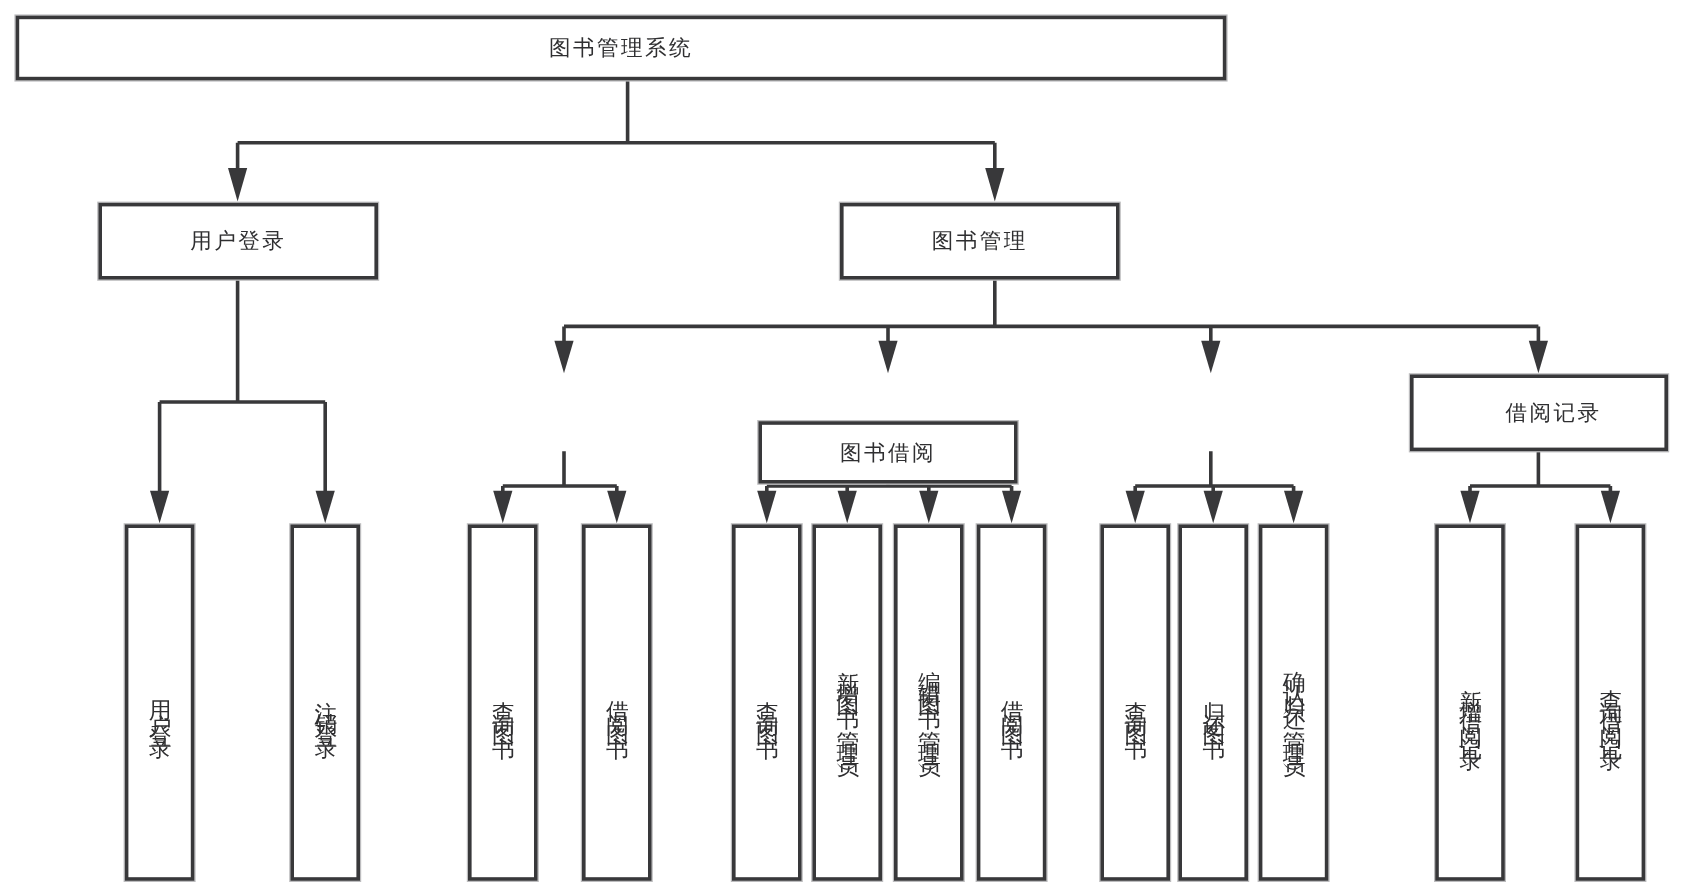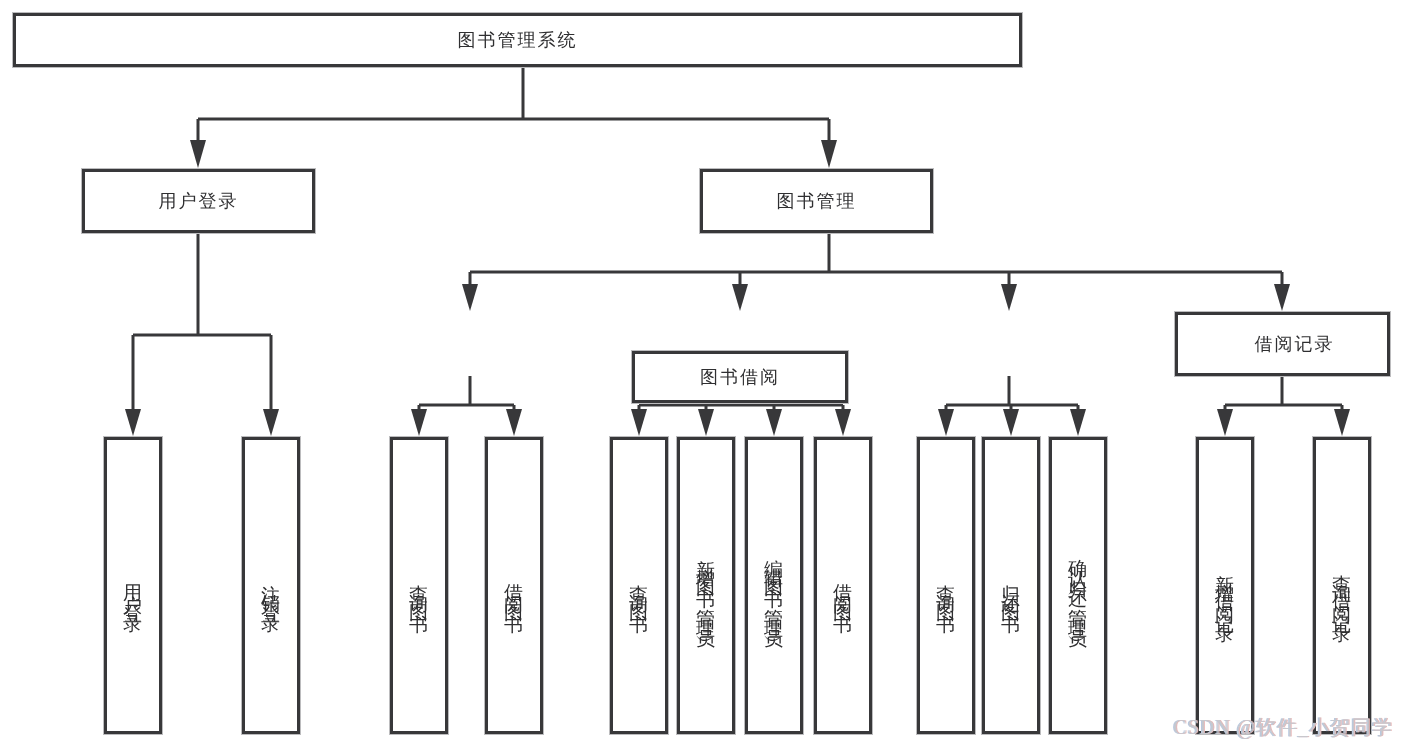--- a/index.html
+++ b/index.html
@@ -120,14 +120,13 @@
   <div class="node vnode" style="left:745px; top:437px; width:58px; height:297px;">编辑图书（管理员）</div>
   <div class="node vnode" style="left:814px; top:437px; width:58px; height:297px;">借阅图书</div>
 
   <div class="node vnode" style="left:917px; top:437px; width:58px; height:297px;">查询图书</div>
   <div class="node vnode" style="left:982px; top:437px; width:58px; height:297px;">归还图书</div>
   <div class="node vnode" style="left:1049px; top:437px; width:58px; height:297px;">确认归还（管理员）</div>
 
   <div class="node vnode" style="left:1196px; top:437px; width:58px; height:297px;">新增借阅记录</div>
   <div class="node vnode" style="left:1313px; top:437px; width:58px; height:297px;">查询借阅记录</div>
 
-  <div class="watermark">CSDN @软件_小贺同学</div>
 </div>
 
 </body></html>

